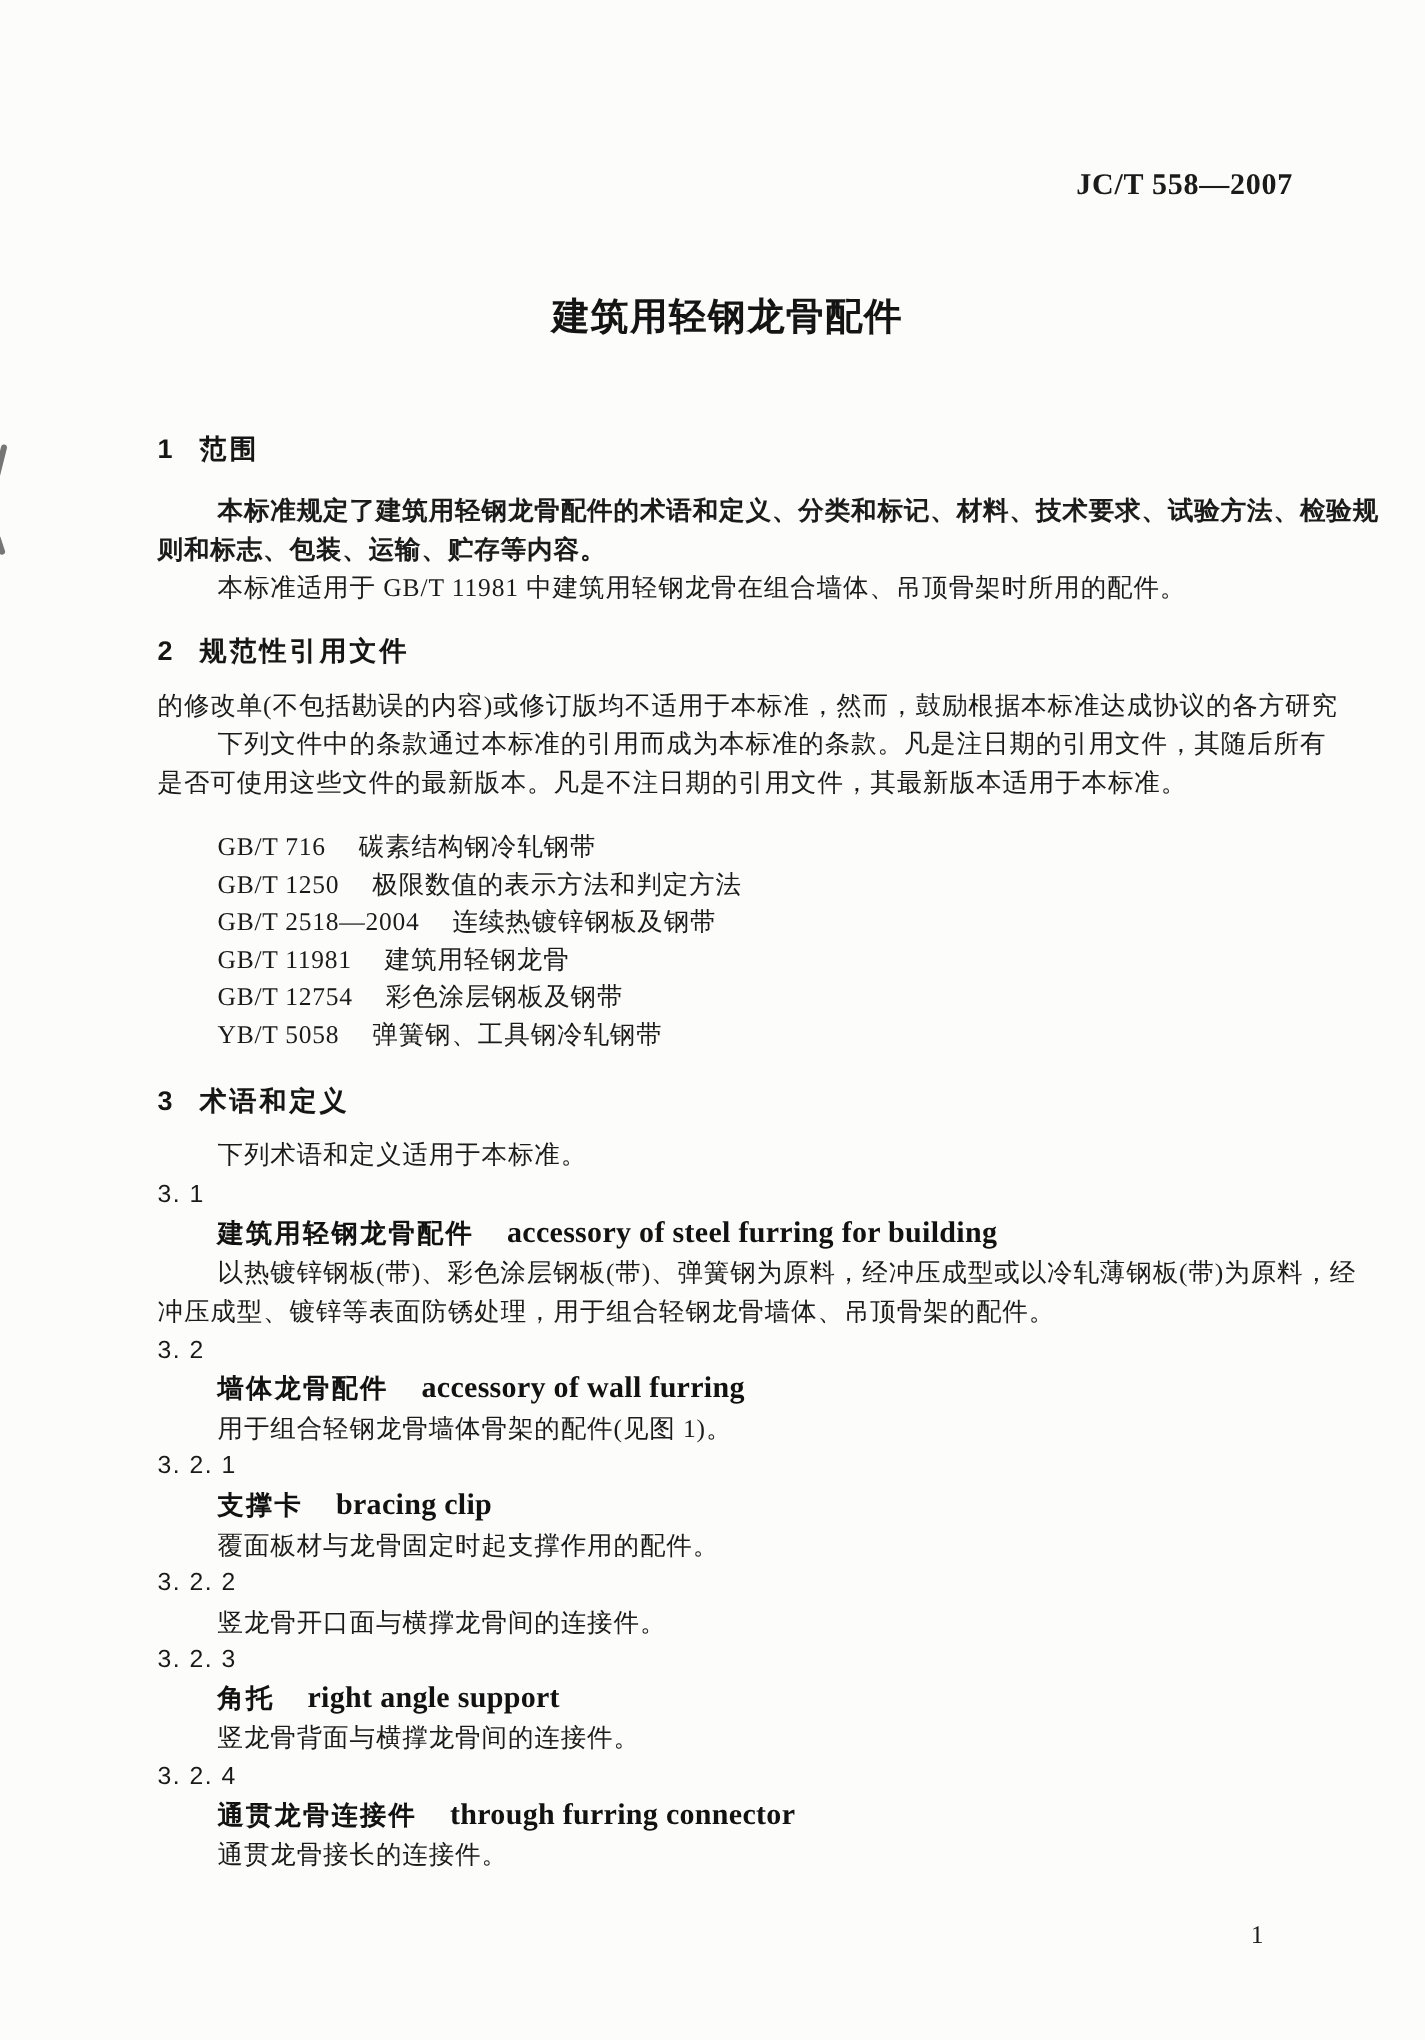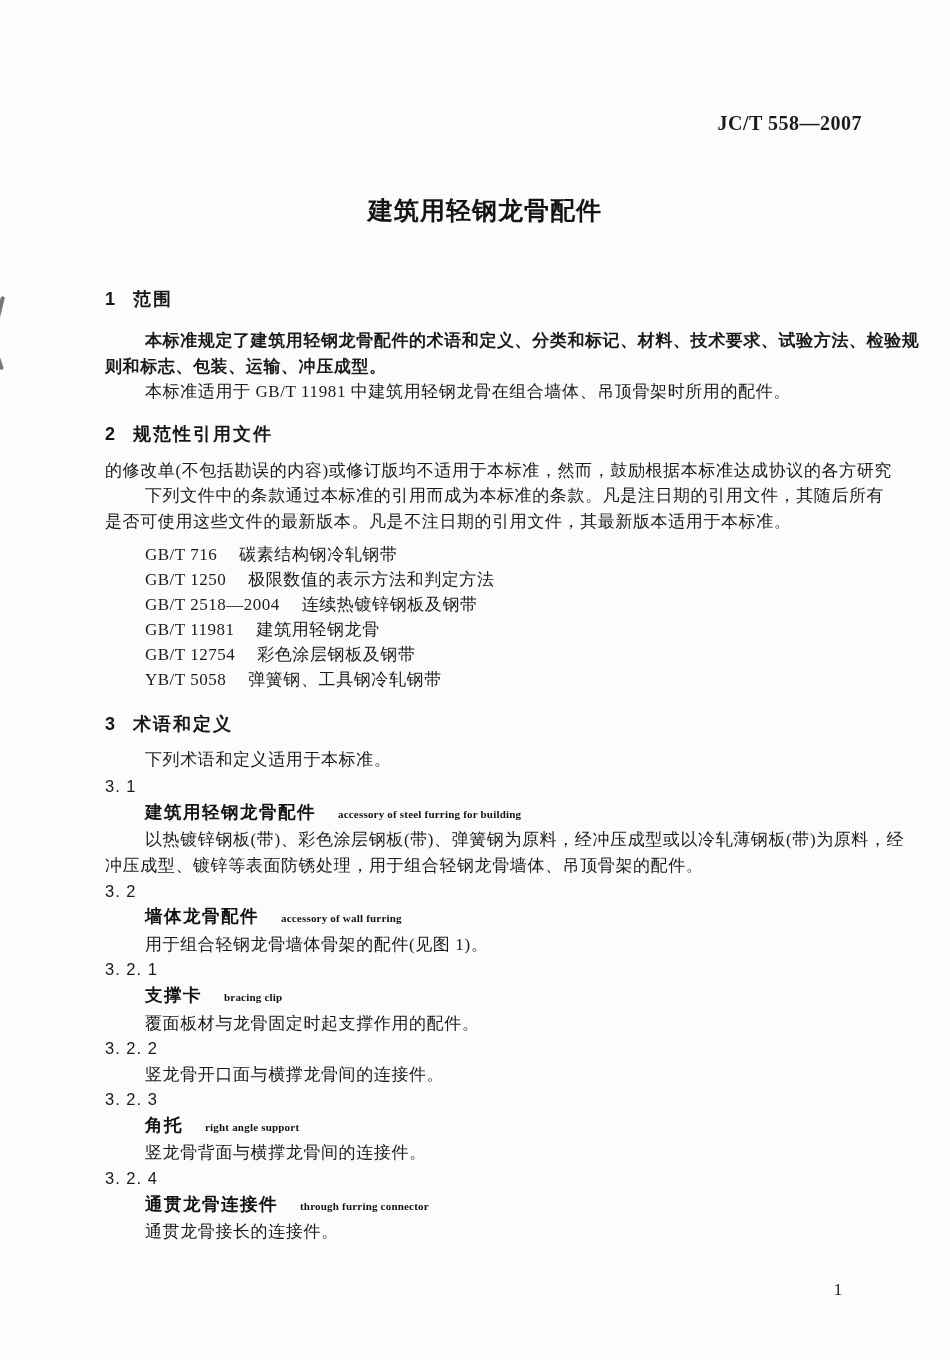--- a/index.html
+++ b/index.html
@@ -47,40 +47,40 @@
   .sec-heading .h-num { margin-right:18px; letter-spacing:0; }
 
   .body-text { font-size:17px; line-height:25.6px; letter-spacing:.6px; }
   .ti { text-indent:40px; }            
   .pad { padding-left:40px; }          
 
   .h-scope { margin-top:0; }
   .p-scope-1 { margin-top:17px;font-weight:bold; }
   .h-refs { margin-top:17px; }
   .p-refs-intro { margin-top:12px; }
-  .ref-list { margin-top:7px; }
+  .ref-list { margin-top:17px; }
   .ref-list .line { line-height:25px; }
   .ref-code { font-family:"Liberation Serif","DejaVu Serif",serif; letter-spacing:.5px; }
   .ref-title { margin-left:22px; }
   .h-terms { margin-top:20px; }
   .p-terms-intro { margin-top:11px; }
   .clauses { margin-top:2px; }
 
   .clause-num {
     font-family:"Liberation Sans","DejaVu Sans",sans-serif;
     font-size:16.5px; line-height:25.6px; letter-spacing:1px; color:#1a1a1a;
   }
   .term-line { line-height:25.6px; }
   .term-zh {
     font-family:"Liberation Sans","DejaVu Sans",sans-serif;
     font-weight:bold; font-size:17.5px; letter-spacing:1.5px; color:#121212;
   }
   .term-en {
     font-family:"Liberation Serif","DejaVu Serif",serif;
-    font-weight:bold; font-size:11px; letter-spacing:.2px; margin-left:22px; color:#121212;
+    font-weight:bold; font-size:20px; letter-spacing:.2px; margin-left:22px; color:#121212;
   }
 
   .page-num {
     position:absolute; top:1280px; left:826px; width:24px;
     text-align:center; font-size:17px;
     font-family:"Liberation Serif","DejaVu Serif",serif;
   }
 </style>
 </head>
 <body>
@@ -94,21 +94,21 @@
 
   <div class="doc-title">建筑用轻钢龙骨配件</div>
 
   <div class="content">
 
     <div class="sec-heading h-scope">
       <span class="h-num">1</span><span>范围</span>
     </div>
     <div class="body-text p-scope-1">
       <div class="line ti">本标准规定了建筑用轻钢龙骨配件的术语和定义、分类和标记、材料、技术要求、试验方法、检验规</div>
-      <div class="line">则和标志、包装、运输、冲压成型。</div>
+      <div class="line">则和标志、包装、运输、贮存等内容。</div>
     </div>
     <div class="body-text">
       <div class="line ti">本标准适用于 GB/T 11981 中建筑用轻钢龙骨在组合墙体、吊顶骨架时所用的配件。</div>
     </div>
 
     <div class="sec-heading h-refs">
       <span class="h-num">2</span><span>规范性引用文件</span>
     </div>
     <div class="body-text p-refs-intro">
       <div class="line">的修改单(不包括勘误的内容)或修订版均不适用于本标准，然而，鼓励根据本标准达成协议的各方研究</div>

